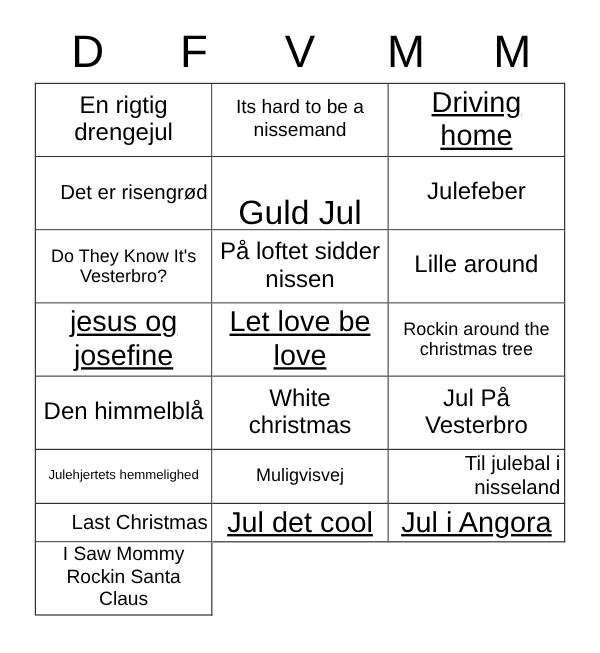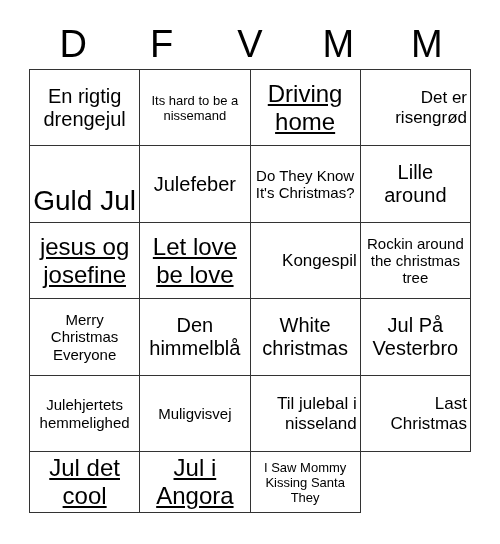--- a/index.html
+++ b/index.html
@@ -48,21 +48,21 @@
   .grid {
     position: absolute;
     left: 29px;
     top: 69px;
     width: 442px;
     height: 444px;
     box-sizing: border-box;
     border-top: 1px solid #333333;
     border-left: 1px solid #333333;
     display: grid;
-    grid-template-columns: repeat(4, 1fr);
+    grid-template-columns: repeat(3, 1fr);
     grid-template-rows: repeat(5, 1fr);
     background: #ffffff;
   }
   .cell {
     box-sizing: border-box;
     border-right: 1px solid #333333;
     border-bottom: 1px solid #333333;
     display: flex;
     align-items: center;
     justify-content: center;
@@ -79,22 +79,22 @@
     overflow-wrap: break-word;
     hyphens: none;
   }
 
   
   .fs-xxl .cell-text { font-size: 28px; margin-top: 34px; }
   .fs-xl  .cell-text { font-size: 24px; text-decoration: underline; }
   .fs-lg  .cell-text { font-size: 20px; }
   .fs-md  .cell-text { font-size: 17px; text-align: right; }
   .fs-sm  .cell-text { font-size: 15px; }
-  .fs-xs  .cell-text { font-size: 13px; }
-  .fs-xxs .cell-text { font-size: 15px; }
+  .fs-xs  .cell-text { font-size: 16px; }
+  .fs-xxs .cell-text { font-size: 11px; }
 </style>
 </head>
 <body>
 
 <div id="card">
 
   <div class="header-row">
     <div class="header-cell">D</div>
     <div class="header-cell">F</div>
     <div class="header-cell">V</div>
@@ -117,40 +117,37 @@
         <span class="cell-text">Det er risengrød</span>
       </div>
     <div class="cell fs-xxl">
         <span class="cell-text">Guld Jul</span>
       </div>
 
     <div class="cell fs-lg">
         <span class="cell-text">Julefeber</span>
       </div>
     <div class="cell fs-sm">
-        <span class="cell-text">Do They Know It's Christmas?</span>
+        <span class="cell-text">Do They Know It's Vesterbro?</span>
+      </div>
+    <div class="cell fs-lg">
+        <span class="cell-text">På loftet sidder nissen</span>
       </div>
     <div class="cell fs-lg">
         <span class="cell-text">Lille around</span>
       </div>
 
     <div class="cell fs-xl">
         <span class="cell-text">jesus og josefine</span>
       </div>
     <div class="cell fs-xl">
         <span class="cell-text">Let love be love</span>
       </div>
-    <div class="cell fs-md">
-        <span class="cell-text">Kongespil</span>
-      </div>
     <div class="cell fs-sm">
         <span class="cell-text">Rockin around the christmas tree</span>
-      </div>
-    <div class="cell fs-sm">
-        <span class="cell-text">Merry Christmas Everyone</span>
       </div>
 
     <div class="cell fs-lg">
         <span class="cell-text">Den himmelblå</span>
       </div>
     <div class="cell fs-lg">
         <span class="cell-text">White christmas</span>
       </div>
     <div class="cell fs-lg">
         <span class="cell-text">Jul På Vesterbro</span>
@@ -168,17 +165,17 @@
     <div class="cell fs-md">
         <span class="cell-text">Last Christmas</span>
       </div>
     <div class="cell fs-xl">
         <span class="cell-text">Jul det cool</span>
       </div>
     <div class="cell fs-xl">
         <span class="cell-text">Jul i Angora</span>
       </div>
     <div class="cell fs-xs">
-        <span class="cell-text">I Saw Mommy Kissing Santa They</span>
+        <span class="cell-text">I Saw Mommy Rockin Santa Claus</span>
       </div>
 
   </div>
 </div>
 
 </body></html>

